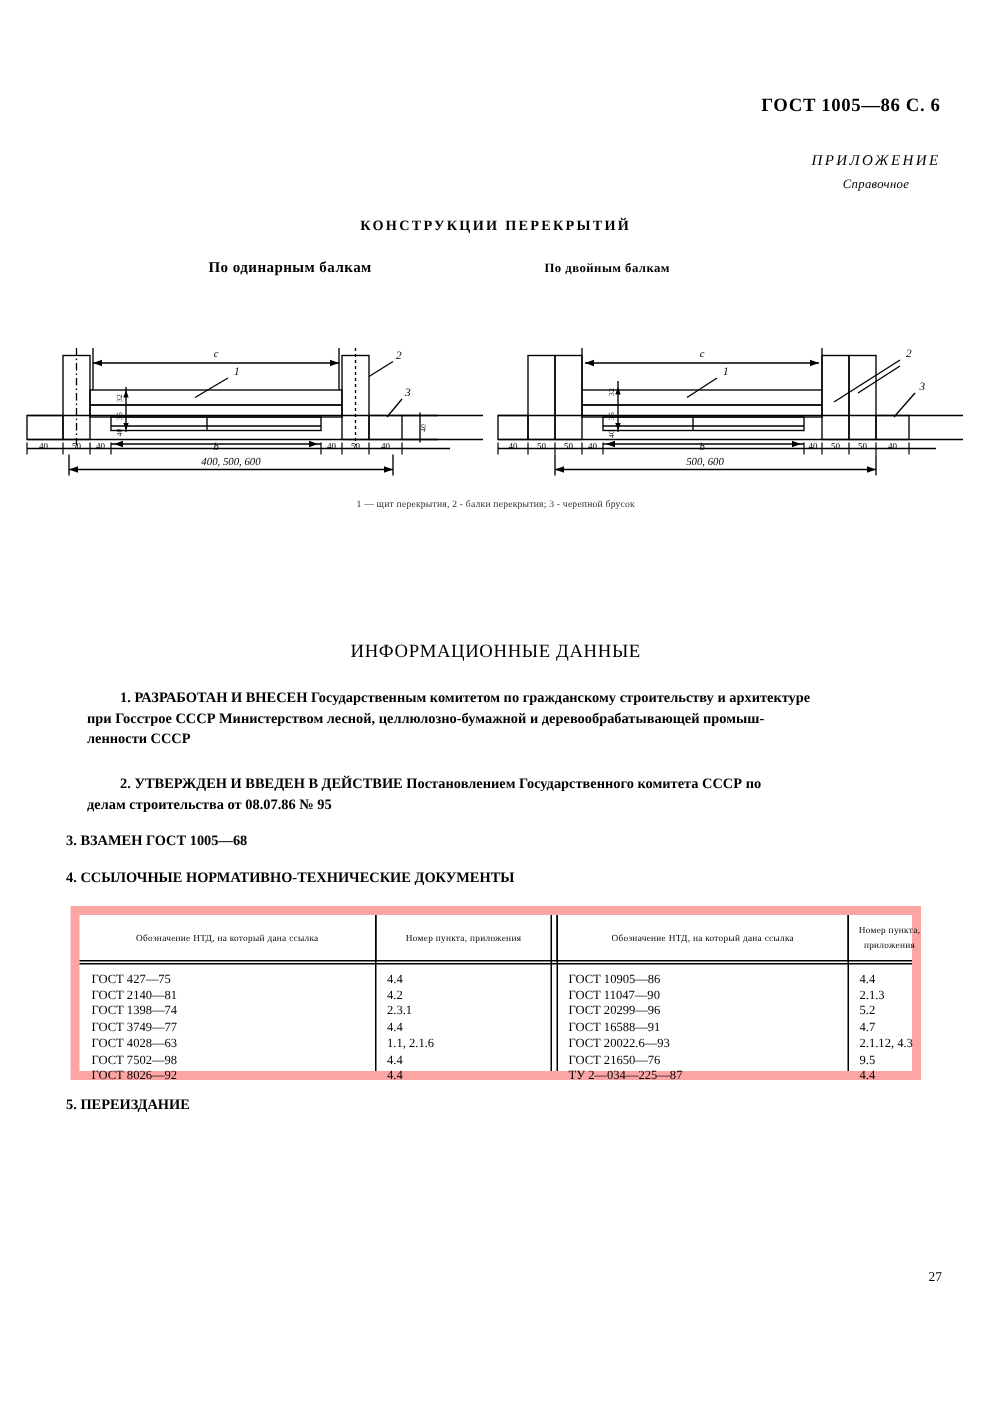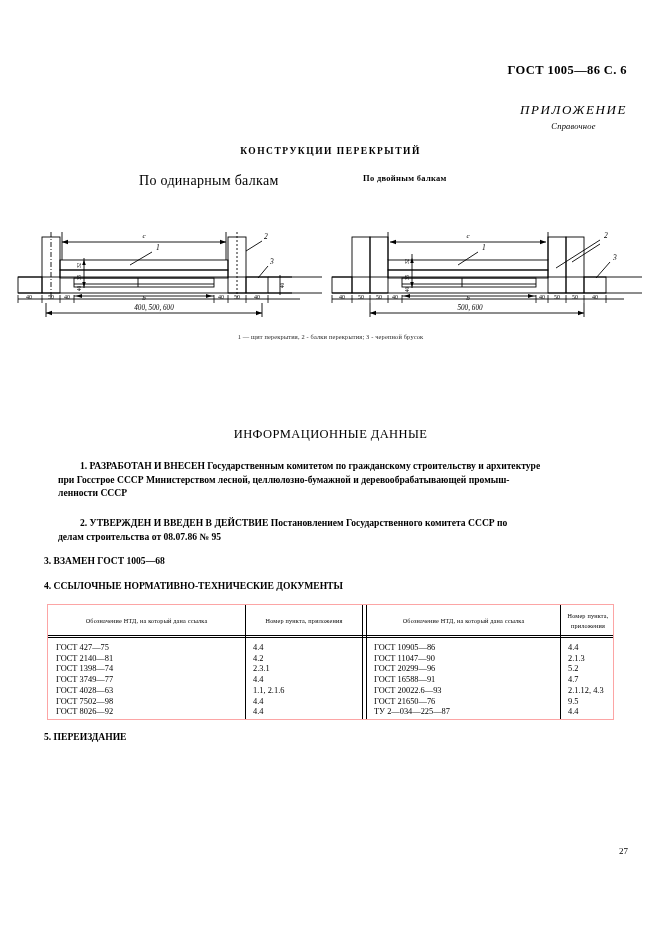--- a/index.html
+++ b/index.html
@@ -21,34 +21,34 @@
     text-align:right;
     font-family:"Liberation Serif",serif;
     font-weight:bold;font-size:12.5px;letter-spacing:.4px;
   }
   .appendix-block{
     position:absolute;right:34px;top:101px;
     text-align:center;
     line-height:1.45;
   }
   .appendix-title{
-    font-style:italic;font-size:13px;letter-spacing:1.6px;
+    font-style:italic;font-size:10px;letter-spacing:1.6px;
   }
   .appendix-sub{
     font-style:italic;font-size:8.5px;letter-spacing:.2px;
   }
 
   
   .draw-title{
     position:absolute;left:0;top:146px;width:661px;text-align:center;
     font-weight:bold;font-size:9.5px;letter-spacing:1.5px;
   }
   .sub-left{
     position:absolute;left:139px;top:173px;
-    font-weight:normal;font-size:14px;letter-spacing:.3px;
+    font-weight:bold;font-size:10px;letter-spacing:.3px;
   }
   .sub-right{
     position:absolute;left:363px;top:173px;
     font-weight:bold;font-size:8.5px;letter-spacing:.3px;
   }
   .fig-wrap{
     position:absolute;left:0;top:196px;width:661px;height:140px;
   }
   .fig-caption{
     position:absolute;left:0;top:333px;width:661px;text-align:center;
@@ -69,21 +69,21 @@
   .p2{left:44px;top:516px;width:573px;}
   .p3{left:44px;top:554px;width:573px;}
   .p4{left:44px;top:579px;width:573px;}
   .p5{left:44px;top:730px;width:573px;}
   .para .l2{display:block;padding-left:14px;}
   .para .l3{display:block;padding-left:0px;margin-left:36px;}
 
   
   .tbl{
     position:absolute;left:47px;top:604px;width:567px;height:116px;
-    border:1px solid #fca5a5;
+    border:6px solid #fca5a5;
     box-sizing:border-box;
   }
   .tbl .hrow{
     position:absolute;left:0;top:0;width:100%;height:31px;
     border-bottom:1px solid #000;
     box-sizing:border-box;
   }
   .tbl .hrow2{
     position:absolute;left:0;top:31px;width:100%;height:2px;
     border-bottom:1px solid #000;

